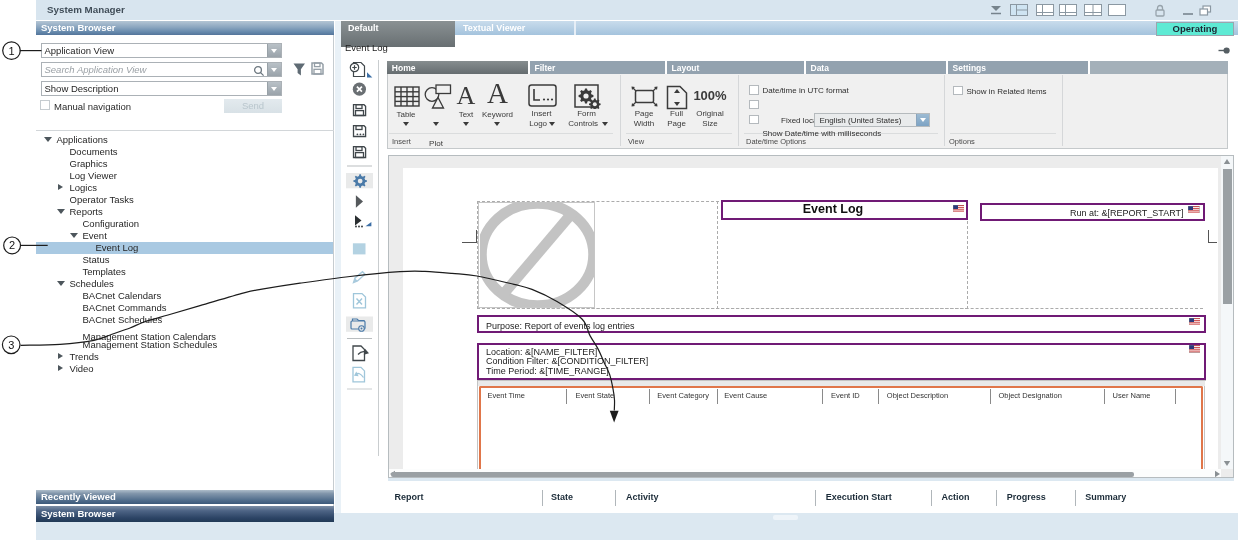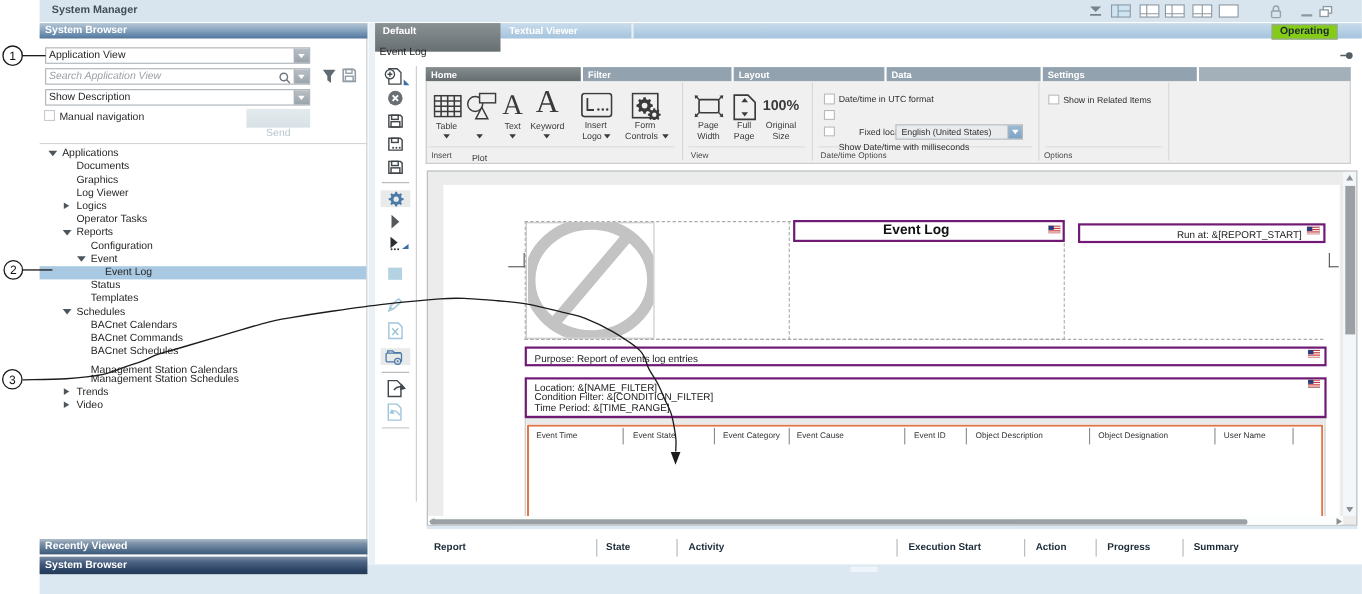--- a/index.html
+++ b/index.html
@@ -12,37 +12,37 @@
 #title { left:47px; top:4px; font-size:9.8px; font-weight:bold; color:#414e59; }
 #bottomstrip { left:36px; top:513px; width:1202px; height:27px; background:#dce8f1; }
 #handle { left:773px; top:515px; width:25px; height:5px; background:#eef4f9; border-radius:2px; }
 
 #lp { left:36px; top:21px; width:298px; height:501px; background:#fff; border-right:1px solid #c6ccd0; }
 #lp-hdr { left:0; top:0; width:298px; height:14px; background:linear-gradient(#b3c5d4,#8aa5bf 45%,#6488ab 80%,#54749a); color:#fff; font-size:9.5px; font-weight:bold; padding:1px 0 0 5px; }
 .combo { left:4.5px; width:241px; height:15px; border:1px solid #abb1b6; background:#fff; font-size:9.5px; color:#1f1f1f; padding:1px 0 0 3px; }
 .combo .btn { position:absolute; right:0; top:0; width:14px; height:13px; background:linear-gradient(#b9c1c7,#9aa3aa); border-left:1px solid #98a1a7; }
 .tri-d { position:absolute; width:0; height:0; border-left:3.5px solid transparent; border-right:3.5px solid transparent; border-top:4.5px solid #fff; }
 .sep-h { left:0; width:298px; height:1px; background:#d2d6d9; }
-#send { left:188px; top:78px; width:58px; height:14px; background:linear-gradient(#e3eaee,#d8e1e6); color:#b9c6cd; font-size:9.5px; text-align:center; padding-top:17px; }
+#send { left:188px; top:78px; width:58px; height:14px; background:linear-gradient(#e3eaee,#d8e1e6); color:#b9c6cd; font-size:9.5px; text-align:center; padding-top:1px; }
 .cb { width:10px; height:10px; background:#fff; border:1px solid #c6ccd0; }
 .lbl { font-size:9.5px; color:#2b2b2b; }
 
 .trow { left:0; width:297px; height:12px; font-size:9.5px; color:#262626; line-height:12px; white-space:nowrap; }
 .tsel { background:#a9c9e2; }
 .ar-d { position:absolute; width:0; height:0; border-left:4px solid transparent; border-right:4px solid transparent; border-top:5px solid #4d565c; top:3px; }
 .ar-r { position:absolute; width:0; height:0; border-top:3.8px solid transparent; border-bottom:3.8px solid transparent; border-left:5px solid #4d565c; top:2px; }
 #rv { left:0; top:469px; width:298px; height:14px; background:linear-gradient(#aebdca,#8296ab 25%,#54708e 70%,#3d5a7a); color:#fff; font-size:9.5px; font-weight:bold; padding:1px 0 0 5px; }
 #sb2 { left:0; top:485px; width:298px; height:16px; background:linear-gradient(#7d8fa6,#4d6485 30%,#2c4465 75%,#223a56); color:#fff; font-size:9.5px; font-weight:bold; padding:2px 0 0 5px; }
 
 #rp { left:341px; top:21px; width:897px; height:492px; background:#fff; }
 #tabstrip { left:0; top:0; width:897px; height:14px; background:linear-gradient(#c9dcec,#a4c3dd); }
 #tab-def { left:0; top:0; width:114px; height:26px; background:linear-gradient(#8a9193,#686f72); color:#fff; font-size:9px; font-weight:bold; padding:1.5px 0 0 7px; }
 #tab-txt { left:114px; top:0; width:119px; height:14px; color:#fff; font-size:9px; font-weight:bold; padding:1.5px 0 0 8px; }
 #tab-sep1 { left:233px; top:0; width:2px; height:14px; background:#e6eef6; }
-#operating { left:815px; top:0.5px; width:60px; height:14px; background:#84cc16; border:1.5px solid #9aa5ad; color:#1c2733; font-size:9.5px; font-weight:bold; text-align:center; padding-top:0.5px; }
+#operating { left:815px; top:0.5px; width:78px; height:14px; background:#5eead4; border:1.5px solid #9aa5ad; color:#1c2733; font-size:9.5px; font-weight:bold; text-align:center; padding-top:0.5px; }
 #evlog { left:4px; top:21px; font-size:9.5px; color:#1f1f1f; }
 
 #ribbon { left:42px; top:40px; width:845px; height:87px; }
 .rtab { top:0; height:13px; font-size:8.5px; font-weight:bold; color:#fff; padding:1.5px 0 0 5px; background:#93a2af; }
 #rbody { left:3.8px; top:13px; width:841.2px; height:75px; background:#f0f0f0; border:1px solid #c5c9cb; border-top:none; }
 .gsep { top:14px; width:1px; height:71px; background:#d5d7d9; }
 .glbl { font-size:7.5px; color:#4a4a4a; top:76px; }
 .gline { top:71.5px; height:1px; background:#dadcdd; }
 .ricon-lbl { font-size:8px; color:#3a3a3a; text-align:center; line-height:9.5px; }
 .rarrow { position:absolute; width:0; height:0; border-left:3.5px solid transparent; border-right:3.5px solid transparent; border-top:4px solid #3a3a3a; }

